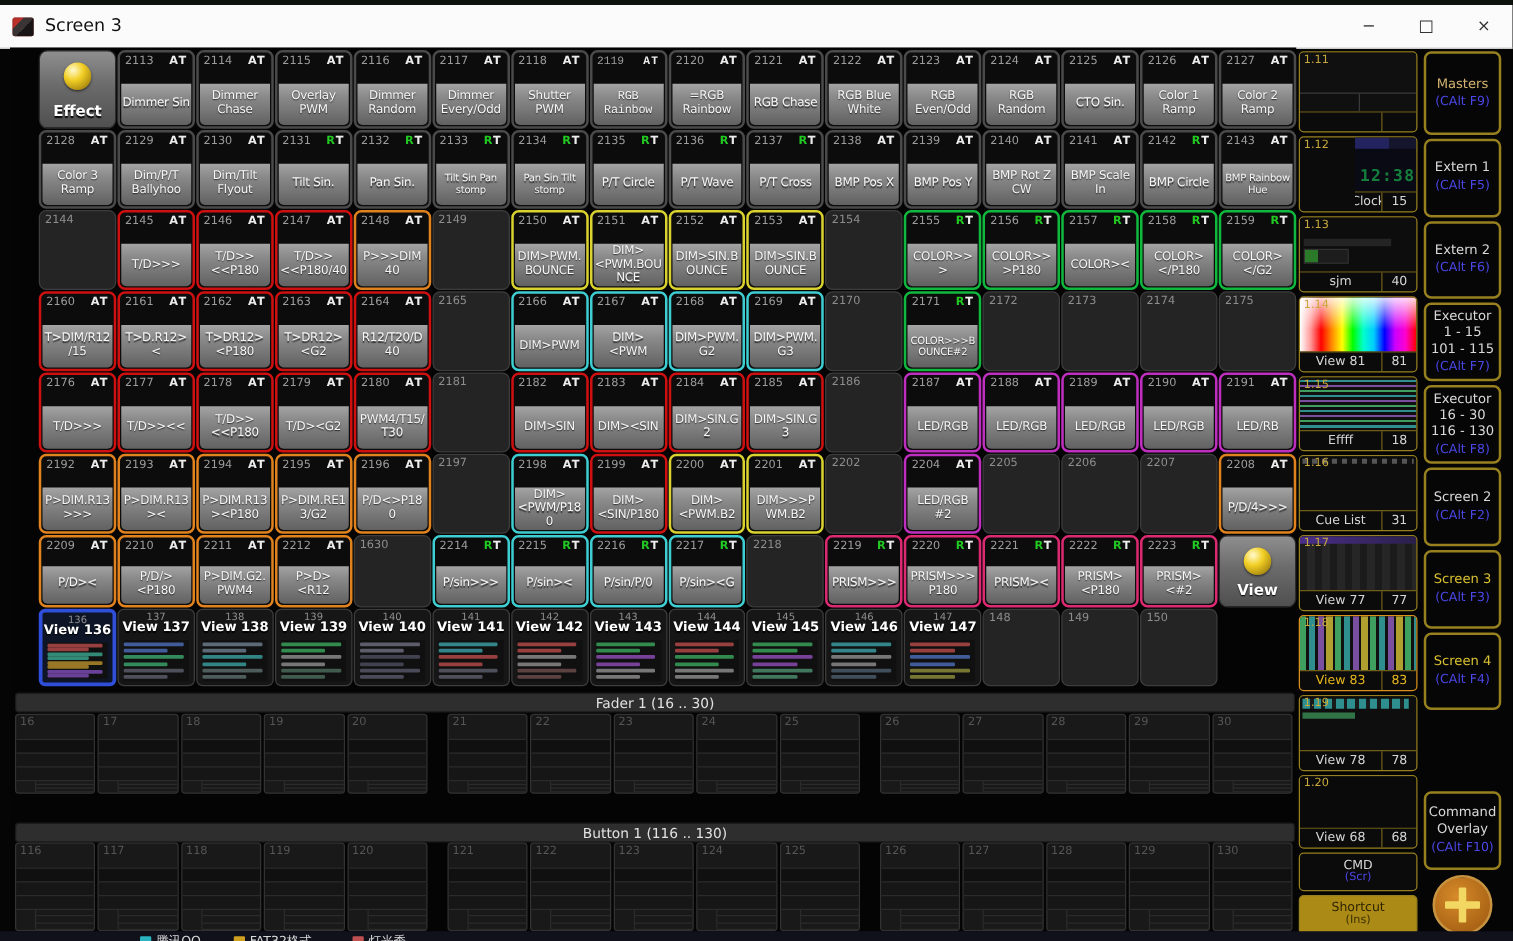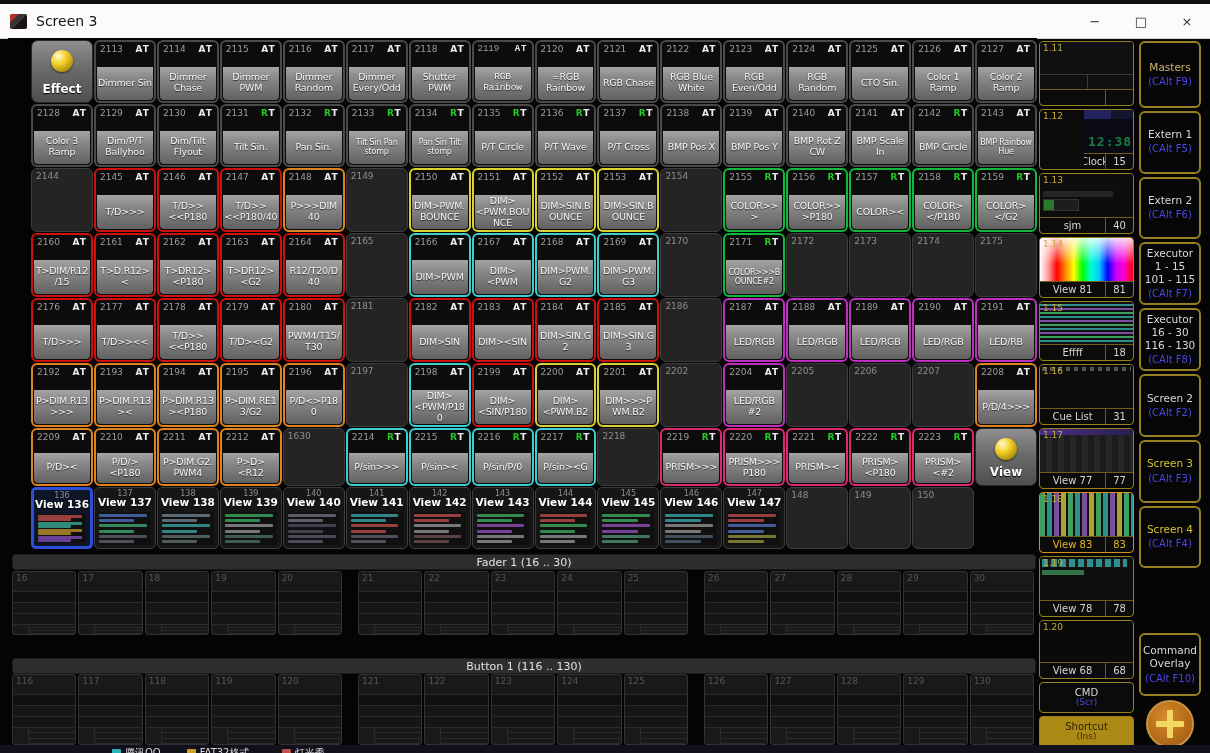--- a/index.html
+++ b/index.html
@@ -134,21 +134,21 @@
           <div class="c-label">Dimmer Sin</div>
         </div>
         <div class="cell" style="border-color: rgb(74, 74, 74);">
           <div class="c-num">2114</div>
           <div class="c-badge"><span>A</span><span>T</span></div>
           <div class="c-label">Dimmer Chase</div>
         </div>
         <div class="cell" style="border-color: rgb(74, 74, 74);">
           <div class="c-num">2115</div>
           <div class="c-badge"><span>A</span><span>T</span></div>
-          <div class="c-label">Dimmer PWM</div>
+          <div class="c-label">Overlay PWM</div>
         </div>
         <div class="cell" style="border-color: rgb(74, 74, 74);">
           <div class="c-num">2116</div>
           <div class="c-badge"><span>A</span><span>T</span></div>
           <div class="c-label">Dimmer Random</div>
         </div>
         <div class="cell" style="border-color: rgb(74, 74, 74);">
           <div class="c-num">2117</div>
           <div class="c-badge"><span>A</span><span>T</span></div>
           <div class="c-label">Dimmer Every/Odd</div>

